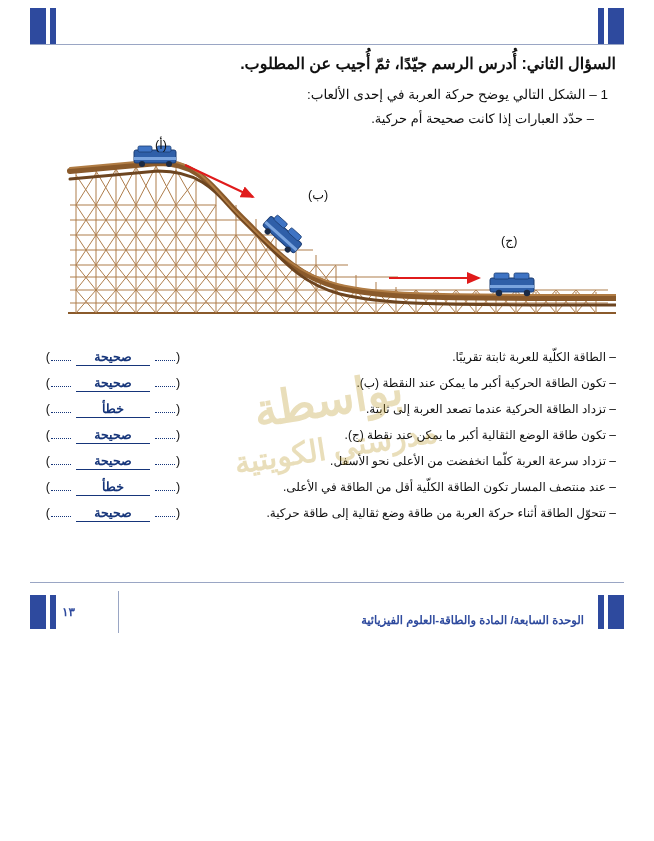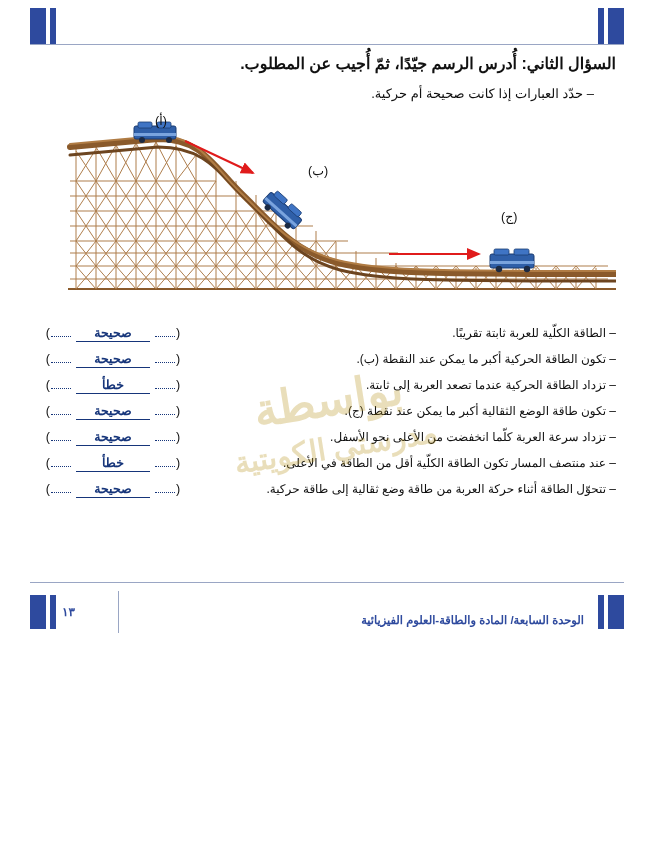--- a/index.html
+++ b/index.html
@@ -275,20 +275,21 @@
 
   <div class="top-bar-left"></div>
   <div class="top-bar-left2"></div>
   <div class="top-bar-right"></div>
   <div class="top-bar-right2"></div>
   <div class="top-rule"></div>
 
   <div class="content">
 
     <h1 class="q-title">السؤال الثاني: أُدرس الرسم جيّدًا، ثمّ أُجيب عن المطلوب.</h1>
+    <p class="q-sub">1 – الشكل التالي يوضح حركة العربة في إحدى الألعاب:</p>
     <p class="q-sub2">– حدّد العبارات إذا كانت صحيحة أم حركية.</p>
 
     <div class="figure-wrap">
       <svg width="578" height="200" viewBox="0 0 578 200">
         <defs>
           <marker id="arrowhead" markerWidth="7" markerHeight="6" refX="6" refY="3" orient="auto">
             <polygon points="0 0, 7 3, 0 6" fill="#e01b1b"></polygon>
           </marker>
         </defs>
 

